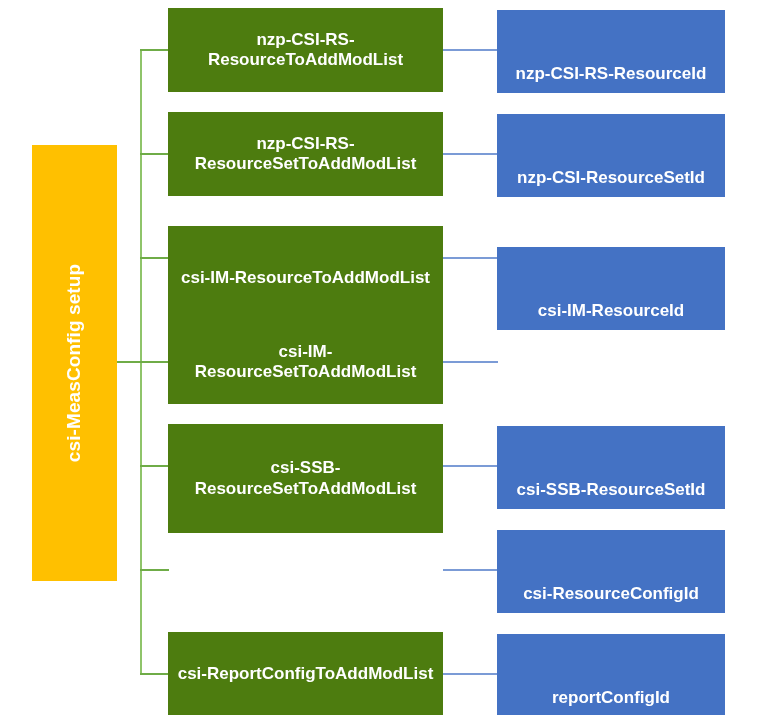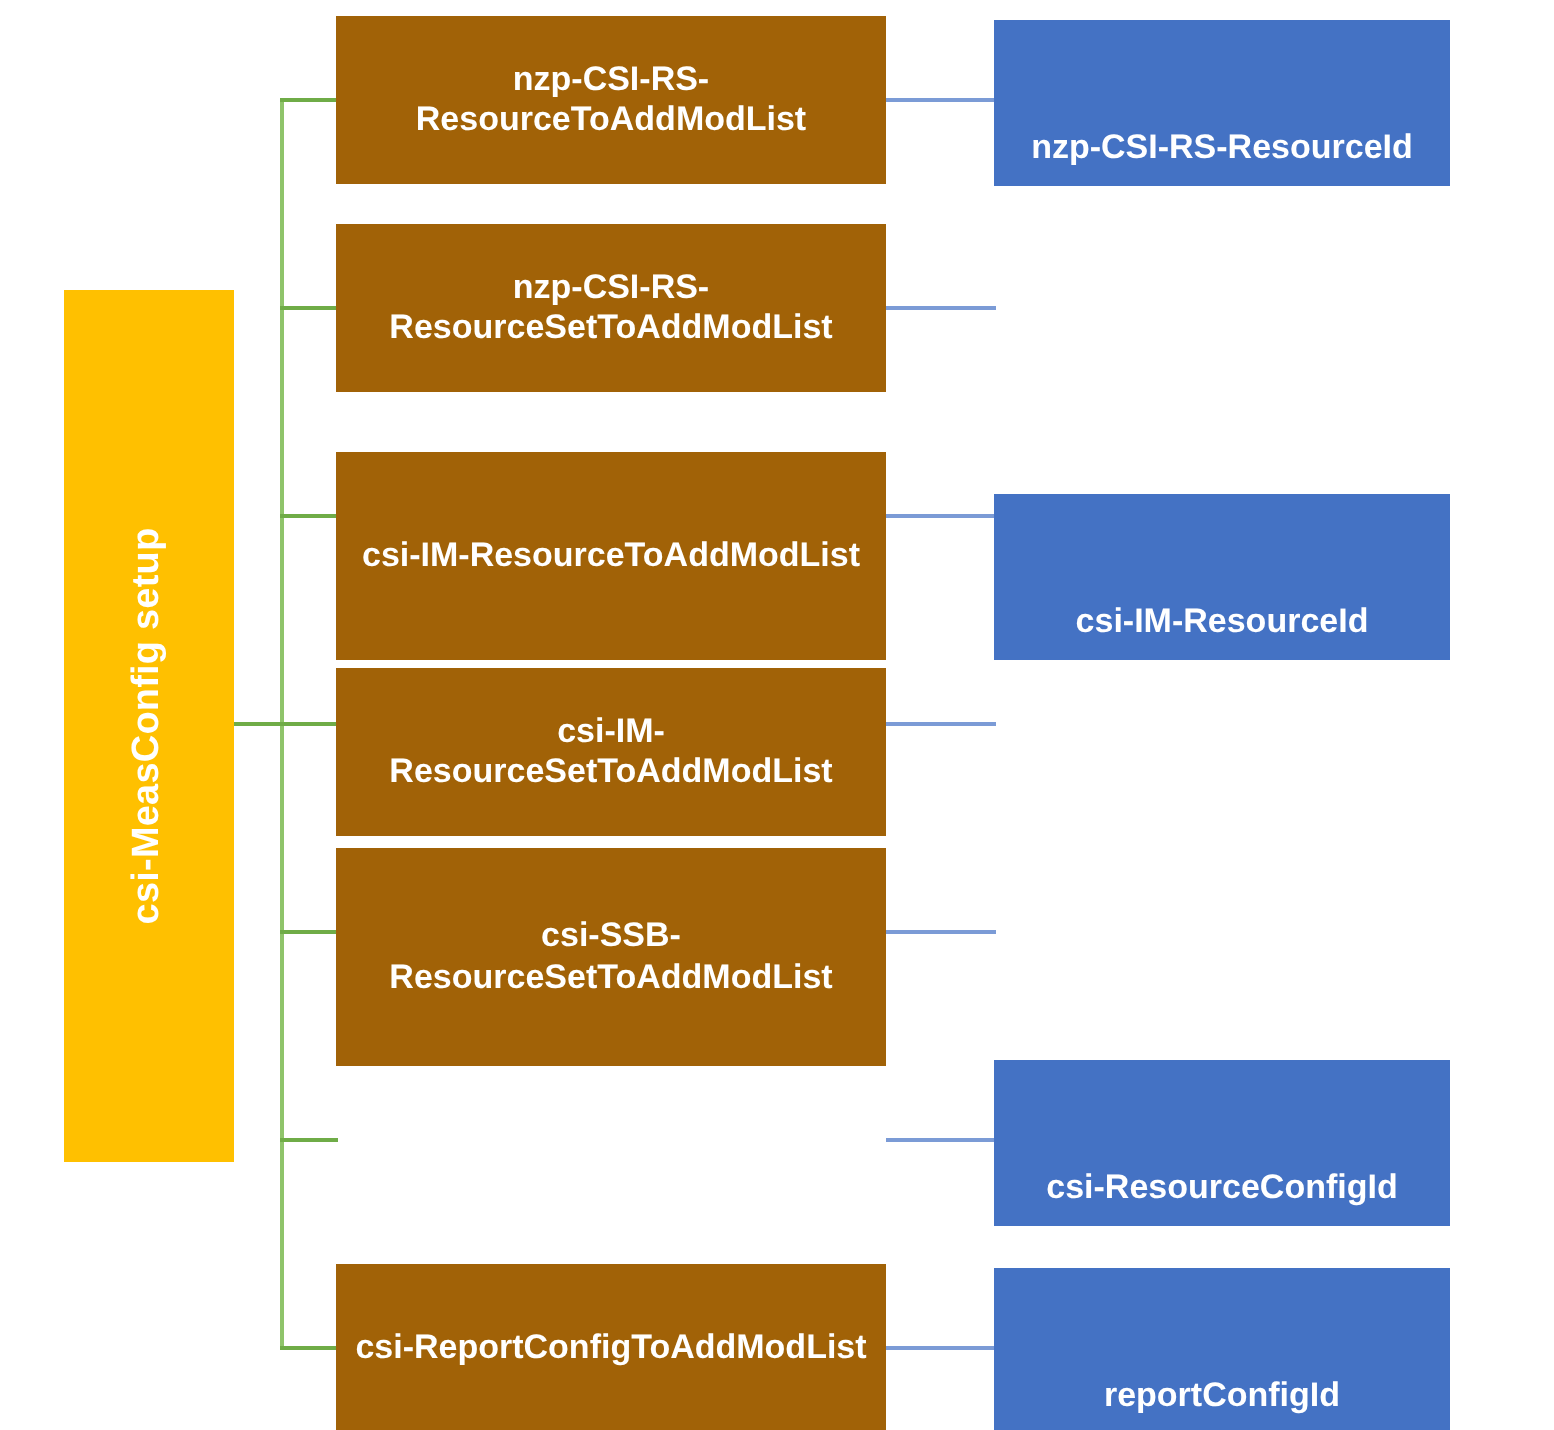--- a/index.html
+++ b/index.html
@@ -37,21 +37,21 @@
     font-weight: bold;
     font-size: 19px;
     letter-spacing: 0.1px;
   }
 
   
   .green-node {
     position: absolute;
     left: 168px;
     width: 275px;
-    background: #a16207;
+    background: #4d7c0f;
     color: #ffffff;
     font-weight: bold;
     font-size: 17px;
     line-height: 1.18;
     text-align: center;
     display: flex;
     align-items: center;
     justify-content: center;
     padding: 0 4px;
     box-sizing: border-box;
@@ -127,22 +127,24 @@
   <div class="conn-blue" style="left:443px; top:569px; width:55px;"></div>
   <div class="conn-blue" style="left:443px; top:673px; width:55px;"></div>
 
   <div class="root-node">
     <span class="root-label">csi-MeasConfig setup</span>
   </div>
 
   <div class="green-node" style="top:8px; height:84px;">nzp-CSI-RS-ResourceToAddModList</div>
   <div class="green-node" style="top:112px; height:84px;">nzp-CSI-RS-ResourceSetToAddModList</div>
   <div class="green-node" style="top:226px; height:104px;">csi-IM-ResourceToAddModList</div>
-  <div class="green-node" style="top:320px; height:84px;margin-top:14px;">csi-IM-ResourceSetToAddModList</div>
+  <div class="green-node" style="top:320px; height:84px;">csi-IM-ResourceSetToAddModList</div>
   <div class="green-node" style="top:424px; height:109px;">csi-SSB-ResourceSetToAddModList</div>
   <div class="green-node" style="top:632px; height:84px;">csi-ReportConfigToAddModList</div>
 
   <div class="blue-node" style="top:10px; height:83px;">nzp-CSI-RS-ResourceId</div>
+  <div class="blue-node" style="top:114px; height:83px;">nzp-CSI-ResourceSetId</div>
   <div class="blue-node" style="top:218px; height:83px;margin-top:29px;">csi-IM-ResourceId</div>
+  <div class="blue-node" style="top:426px; height:83px;">csi-SSB-ResourceSetId</div>
   <div class="blue-node" style="top:530px; height:83px;">csi-ResourceConfigId</div>
   <div class="blue-node" style="top:634px; height:83px;">reportConfigId</div>
 
 </div>
 
 </body></html>

